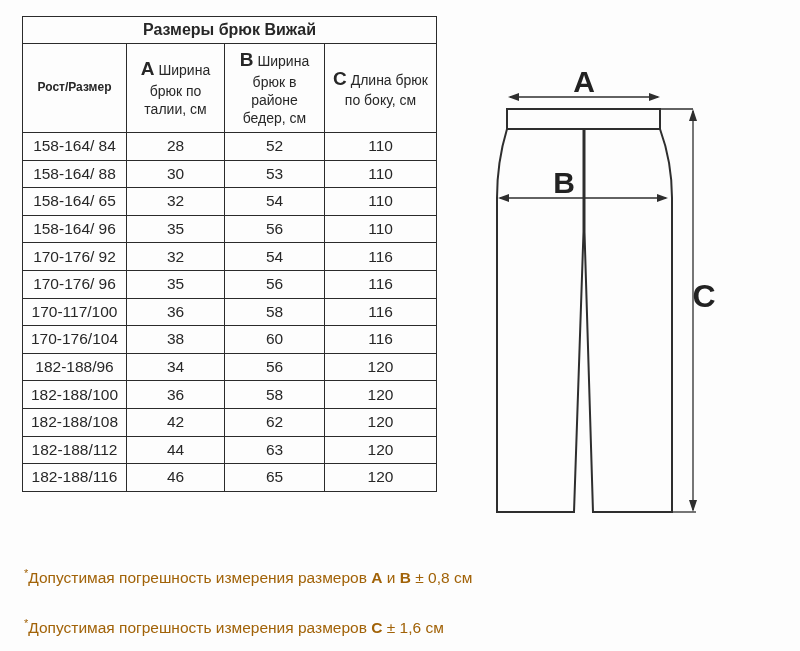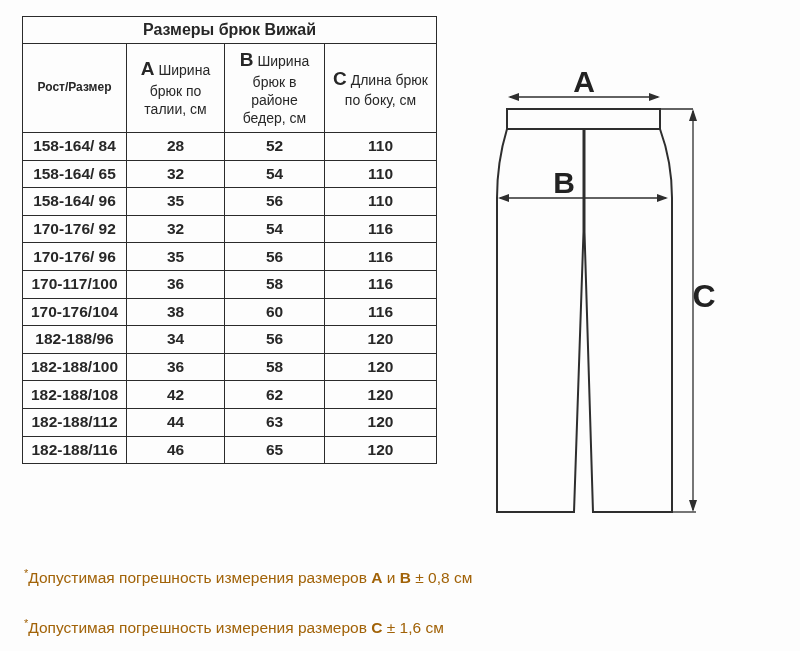--- a/index.html
+++ b/index.html
@@ -15,21 +15,21 @@
     background:#fdfdfd;
   }
   .size-table td, .size-table th {
     border:1.6px solid #2b2b2b; text-align:center; vertical-align:middle;
     padding:0 3px; overflow:hidden;
   }
   .title-row td { height:26px; font-weight:bold; font-size:16px; }
   .header-row th { height:88px; font-weight:normal; font-size:14px; line-height:1.3; }
   .header-row th.first { font-weight:bold; font-size:12px; }
   .dim-letter { font-weight:bold; font-size:19px; }
-  .data-row td { height:26.6px; font-size:15.5px; font-weight:bold; }
+  .data-row td { height:26.6px; font-size:15.5px; font-weight:normal; }
   .footnote { position:absolute; left:24px; font-size:15.5px; color:#a16207; white-space:nowrap; }
   .footnote sup { font-size:11px; }
   .footnote b { font-weight:bold; }
   #footnote-ab { top:567px; }
   #footnote-c  { top:617px; }
   svg.diagram { position:absolute; left:480px; top:50px; }
   .outline { stroke:#2e2e2e; stroke-width:2; fill:none; }
   .thinline { stroke:#2e2e2e; stroke-width:1.3; fill:none; }
   .arrowline { stroke:#2e2e2e; stroke-width:1.4; fill:none; }
   .arrowhead { fill:#2e2e2e; stroke:none; }
@@ -56,20 +56,26 @@
       <th><span class="dim-letter">A</span> <span>Ширина брюк по талии, см</span></th>
       <th><span class="dim-letter">B</span> <span>Ширина брюк в районе бедер, см</span></th>
       <th><span class="dim-letter">C</span> <span>Длина брюк по боку, см</span></th>
     </tr>
     </tbody>
       <tbody id="size-table-body">
         <tr class="data-row">
           <td>158-164/ 84</td>
           <td>28</td>
           <td>52</td>
+          <td>110</td>
+        </tr>
+        <tr class="data-row">
+          <td>158-164/ 88</td>
+          <td>30</td>
+          <td>53</td>
           <td>110</td>
         </tr>
         <tr class="data-row">
           <td>158-164/ 65</td>
           <td>32</td>
           <td>54</td>
           <td>110</td>
         </tr>
         <tr class="data-row">
           <td>158-164/ 96</td>

